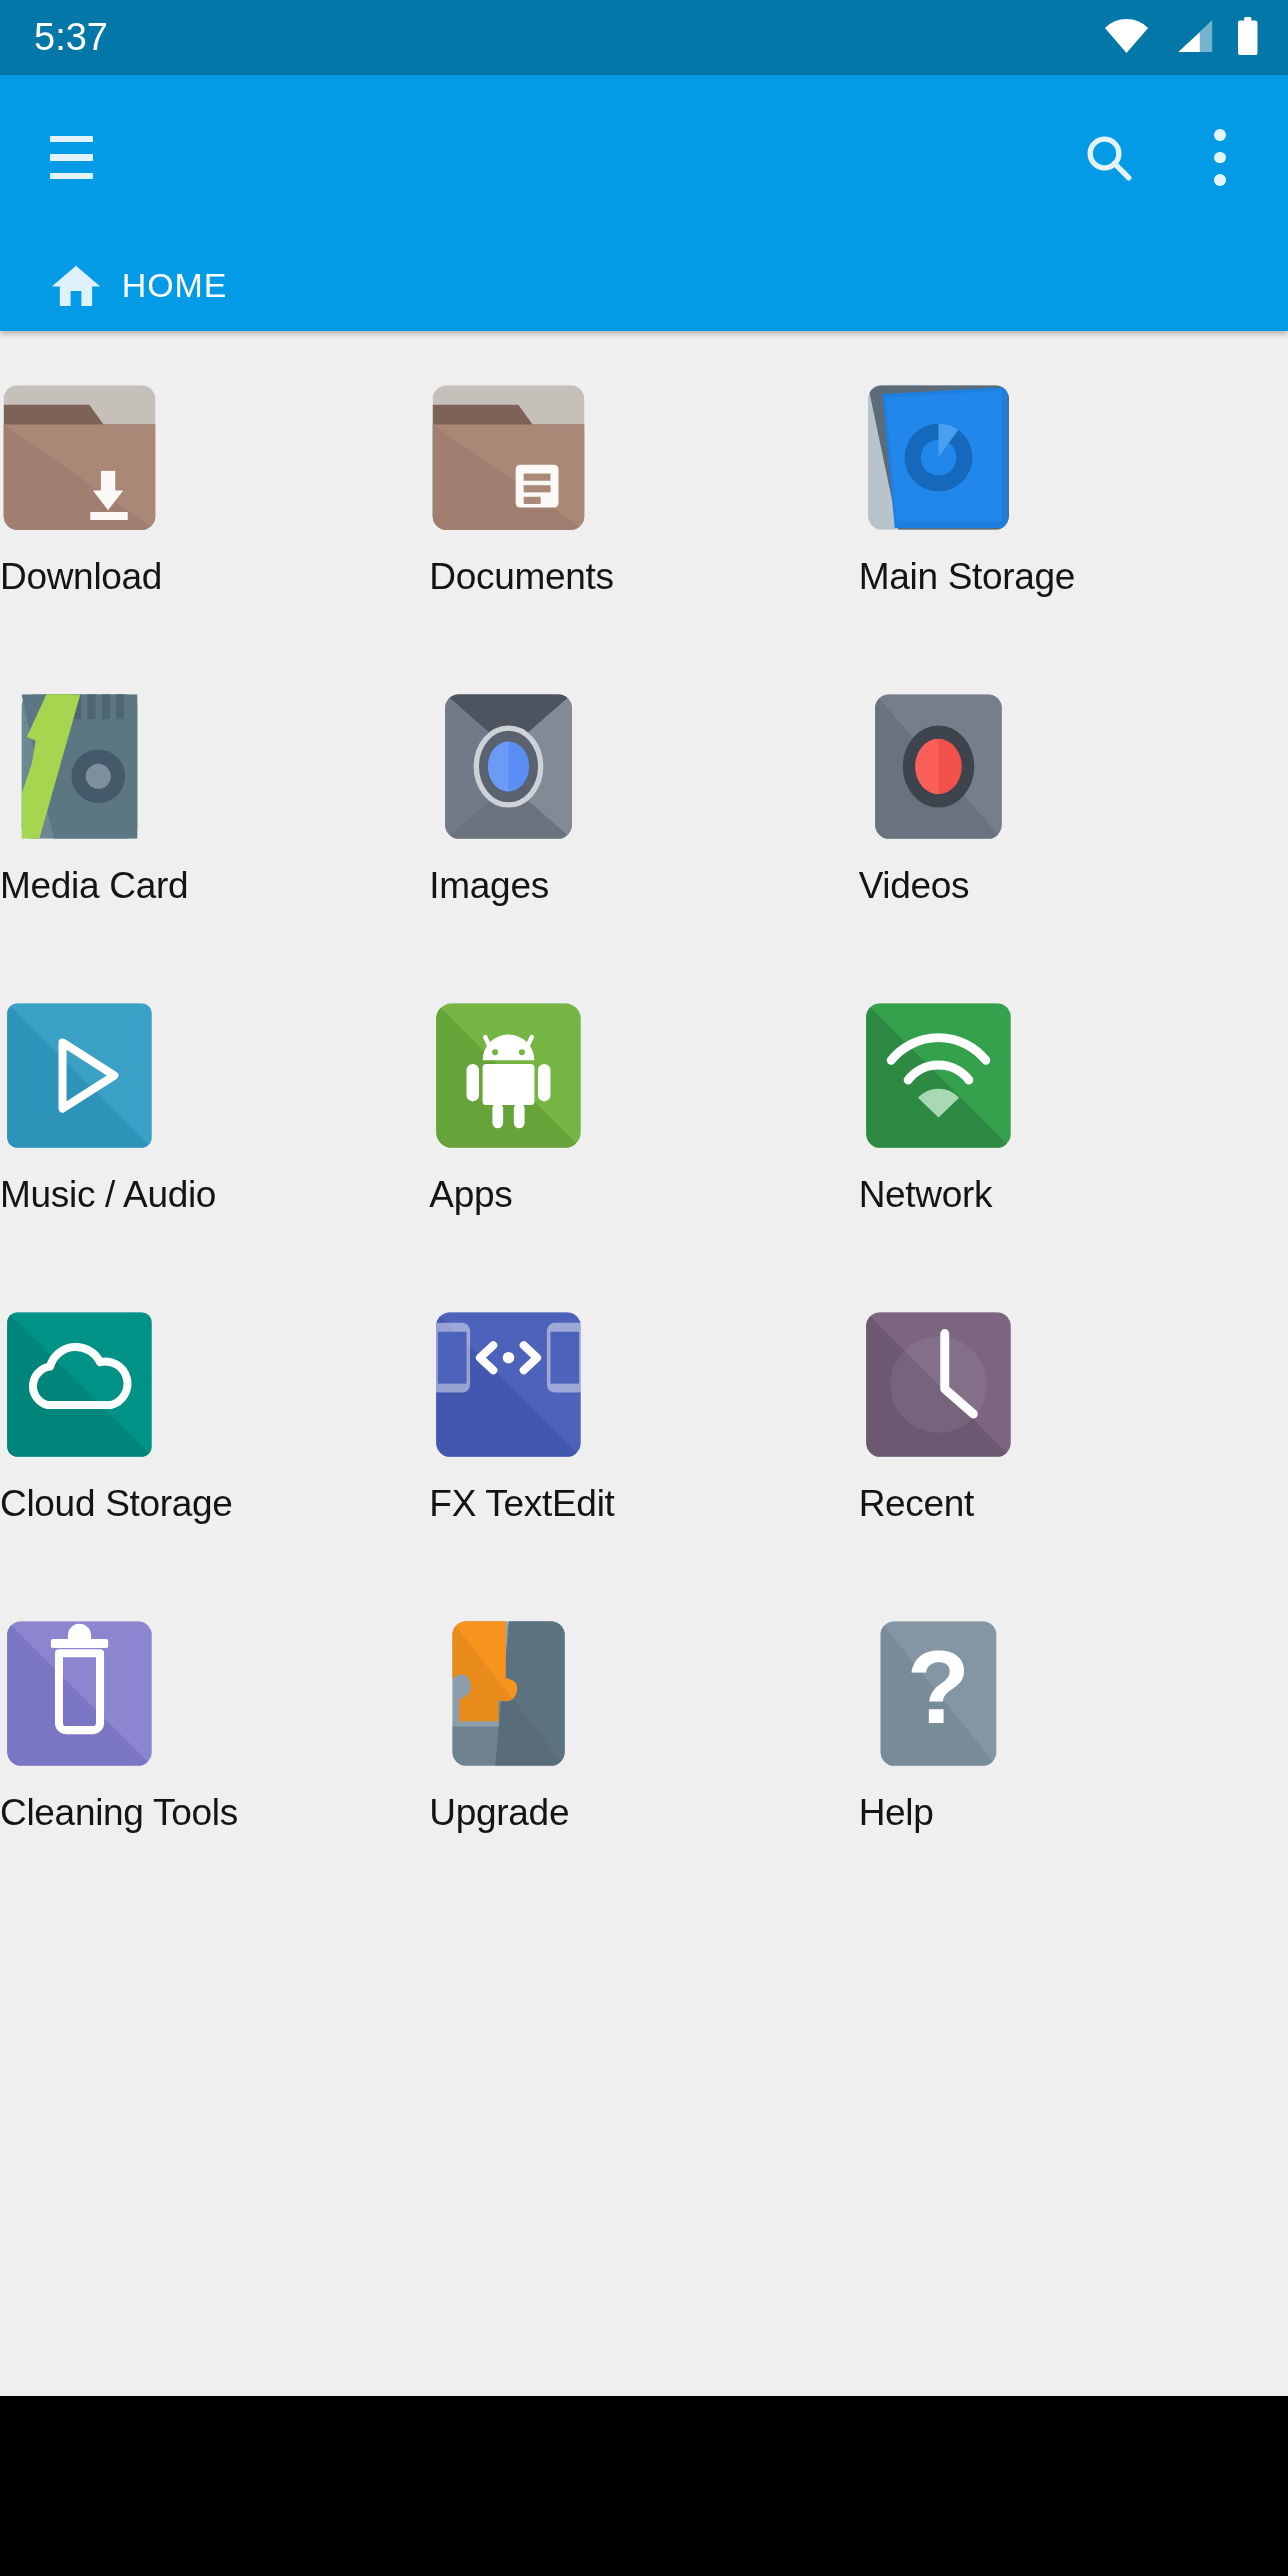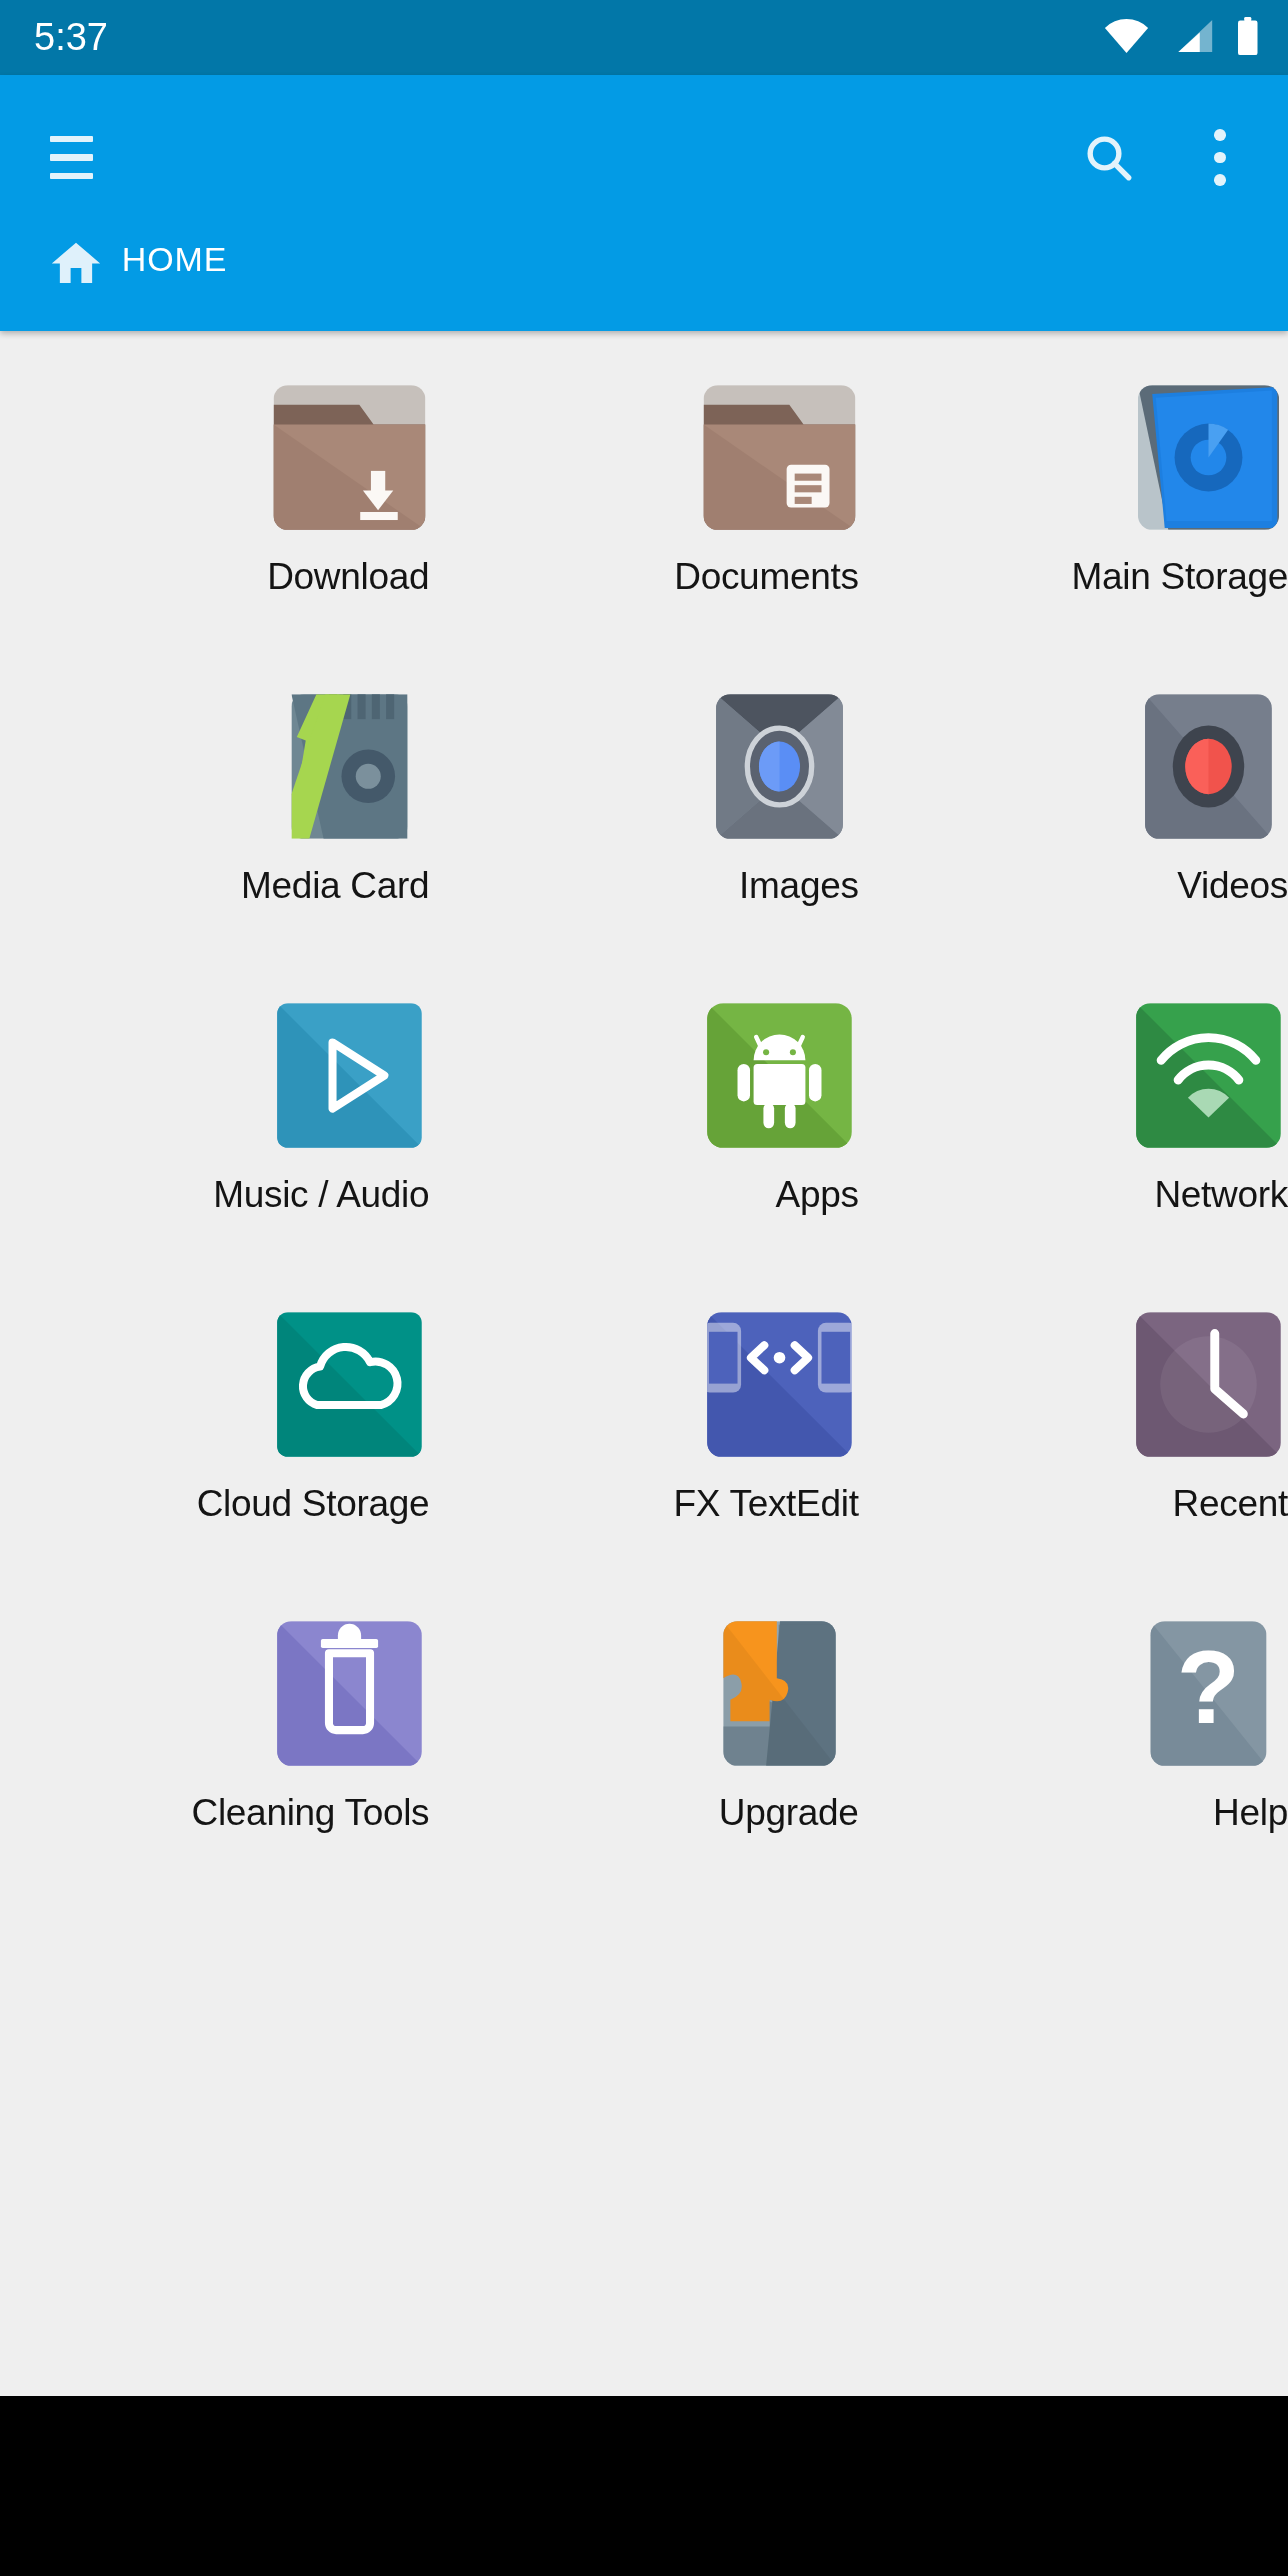--- a/index.html
+++ b/index.html
@@ -76,21 +76,21 @@
     background: #e3f3fb;
   }
   #overflow-btn .dots {
     display: flex; flex-direction: column; gap: 10.7px; align-items: center;
   }
 
   
   #breadcrumb {
     position: absolute; top: 165px; left: 0;
     width: 1288px; height: 91px;
-    display: flex; align-items: flex-start;
+    display: flex; align-items: center;
     padding-left: 50px;
     cursor: pointer;
   }
   #home-icon { width: 52px; height: 45px; margin-right: 19.7px; }
   #breadcrumb-label {
     color: #ffffff;
     font-size: 34px;
     font-variant: small-caps;
     letter-spacing: 0.9px;
   }
@@ -101,21 +101,21 @@
     width: 1288px; height: 2097px;
     background: #efefef;
     display: grid;
     grid-template-columns: repeat(3, 1fr);
     grid-auto-rows: 309px;
     padding-top: 19.7px;
     align-content: start;
   }
   .cell {
     display: flex; flex-direction: column;
-    align-items: flex-end; justify-content: flex-start;
+    align-items: flex-start; justify-content: flex-start;
     padding-top: 27px;
     cursor: pointer;
   }
   .tile {
     width: 159px; height: 159px;
     position: relative;
     overflow: hidden;
   }
   .tile svg { display: block; width: 159px; height: 159px; }
   .cell-label {

